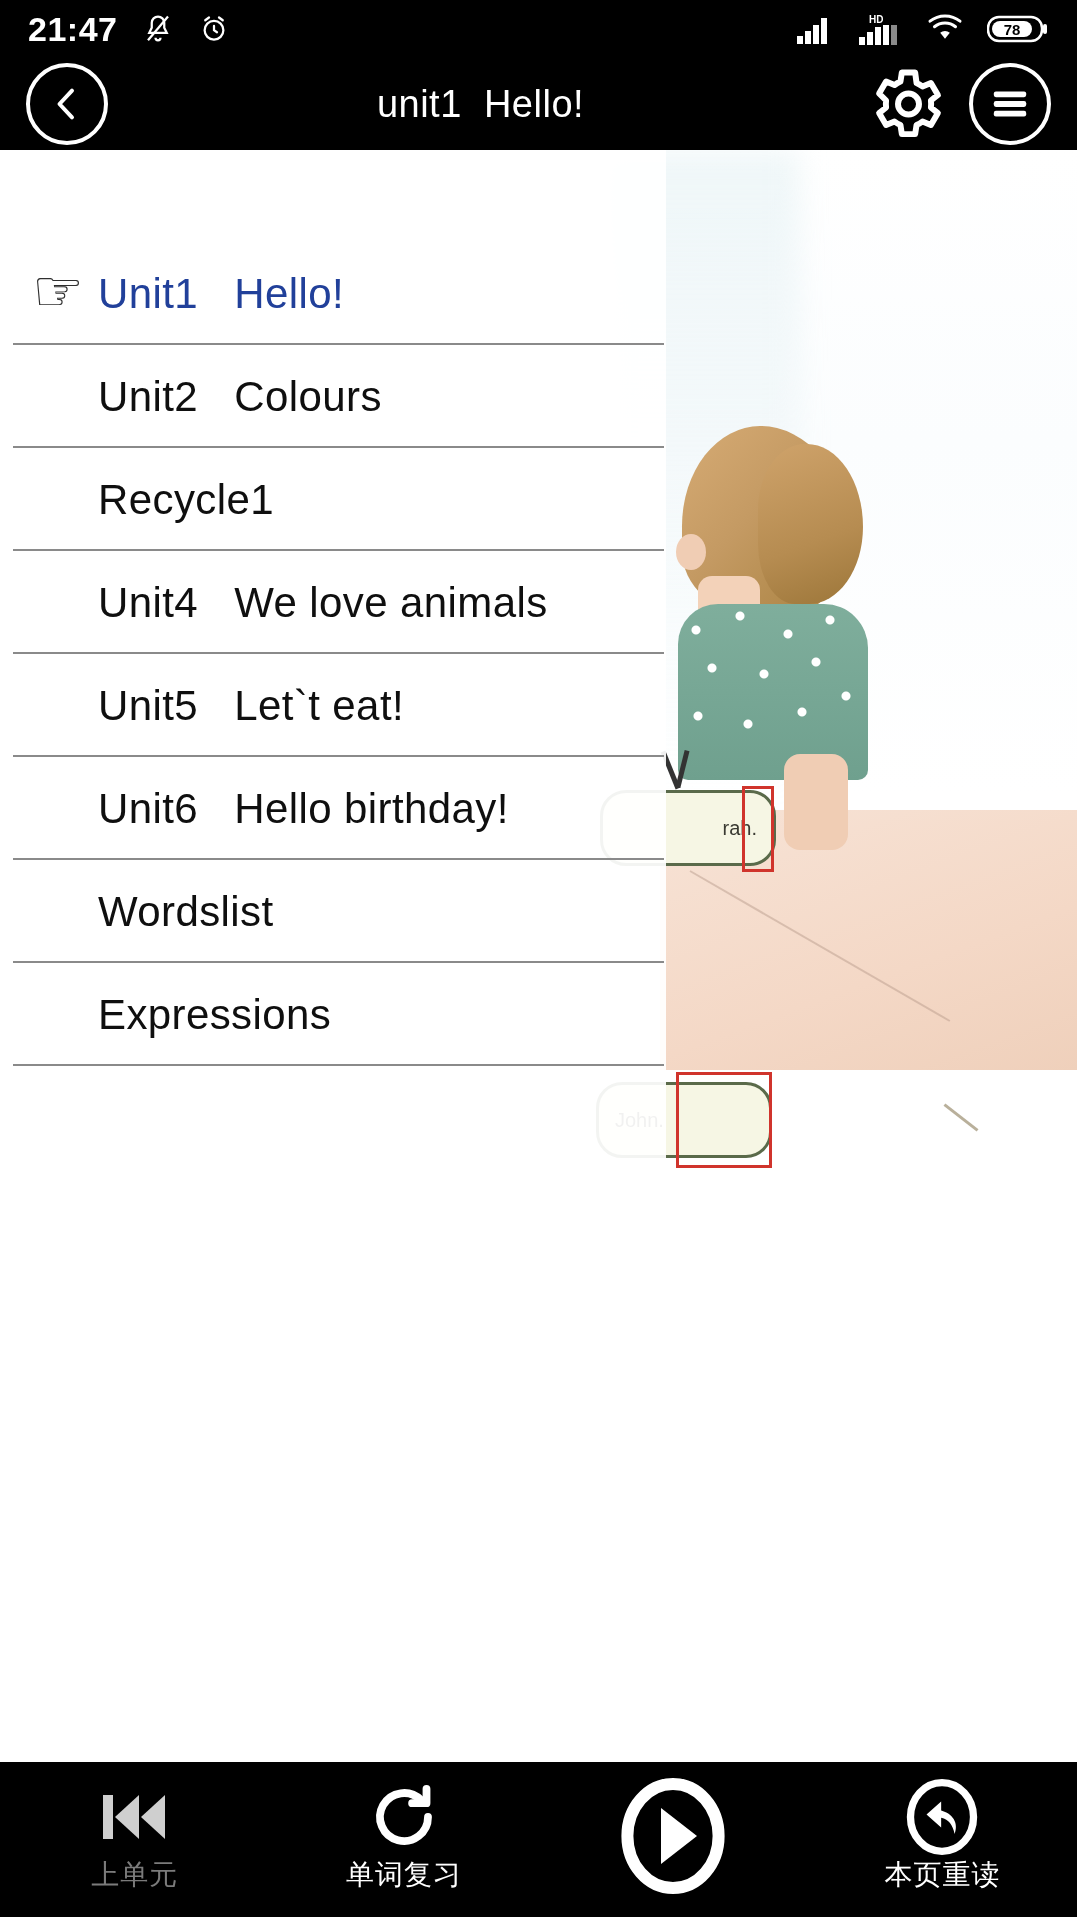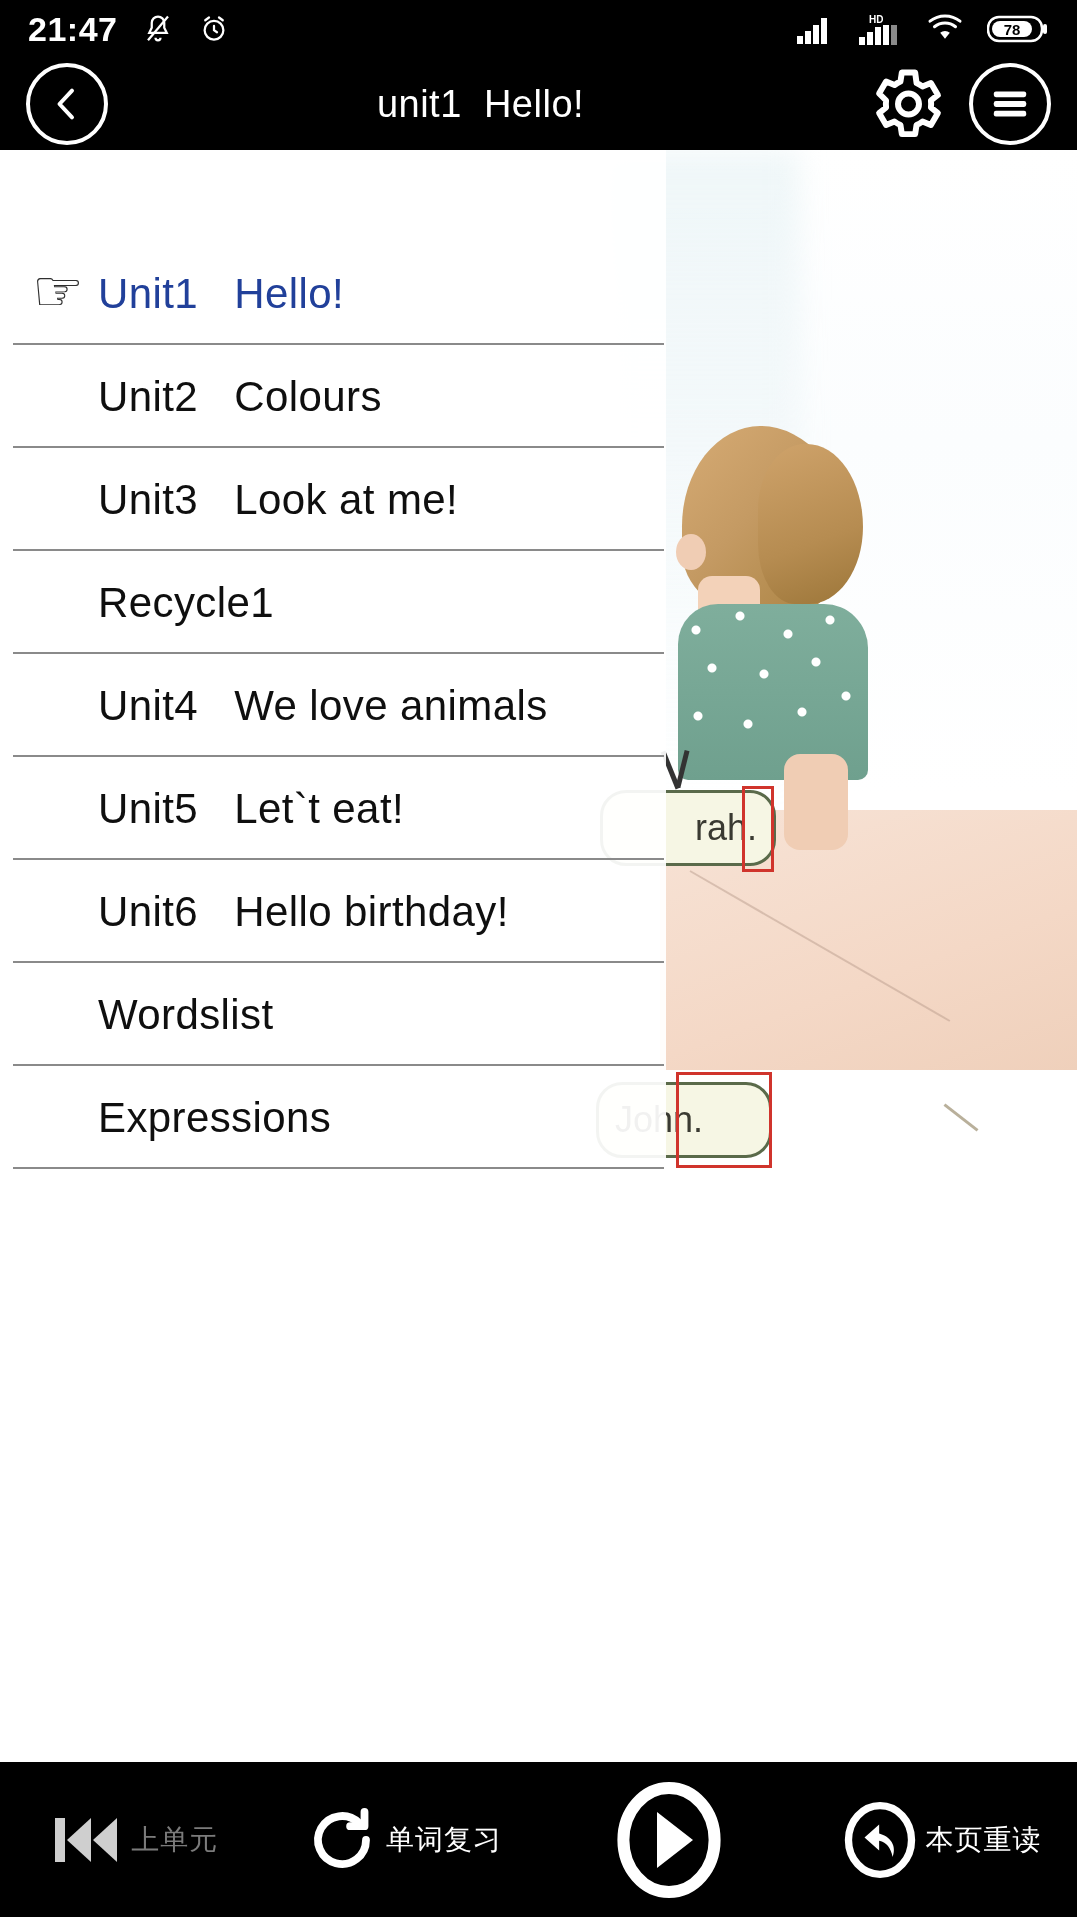--- a/index.html
+++ b/index.html
@@ -138,21 +138,21 @@
     width:300px; height:2px;
     background:rgba(180,150,135,0.45);
     transform:rotate(30deg); transform-origin:left center;
   }
   .speech-bubble {
     position:absolute;
     background:#f6f6e4;
     border:3px solid #5a6a4a;
     border-radius:26px;
     color:#3a3a32;
-    font-size:36px;
+    font-size:20px;
     display:flex; align-items:center;
     padding:0 16px;
     white-space:nowrap;
   }
   .bubble-hl {
     position:absolute;
     border:3px solid #d0342c;
   }
   #bubble1 { left:600px; top:640px; width:176px; height:76px; justify-content:flex-end; }
   #bubble1-hl { left:742px; top:636px; width:32px; height:86px; }
@@ -215,21 +215,21 @@
 
   
   #bottom-bar {
     position:absolute; left:0; bottom:0;
     width:1077px; height:155px;
     background:#000;
     display:flex; align-items:center;
   }
   .nav-item {
     flex:1;
-    display:flex; flex-direction:row;
+    display:flex; flex-direction:column;
     align-items:center; justify-content:center;
     gap:8px;
     height:100%;
   }
   .nav-label {
     font-size:28px;
     letter-spacing:1px;
     color:#ffffff;
   }
   .nav-item.dim .nav-label { color:#7b7b7b; }
@@ -352,24 +352,20 @@
         <div class="unit-row active">
           <span class="unit-pointer">☞</span>
           <span class="unit-label">Unit1   Hello!</span>
         </div>
 
         <div class="unit-row">
           <span class="unit-pointer empty"></span>
           <span class="unit-label">Unit2   Colours</span>
         </div>
 
-        <div class="unit-row">
-          <span class="unit-pointer empty"></span>
-          <span class="unit-label">Unit3   Look at me!</span>
-        </div>
 
         <div class="unit-row">
           <span class="unit-pointer empty"></span>
           <span class="unit-label">Recycle1</span>
         </div>
 
         <div class="unit-row">
           <span class="unit-pointer empty"></span>
           <span class="unit-label">Unit4   We love animals</span>
         </div>

